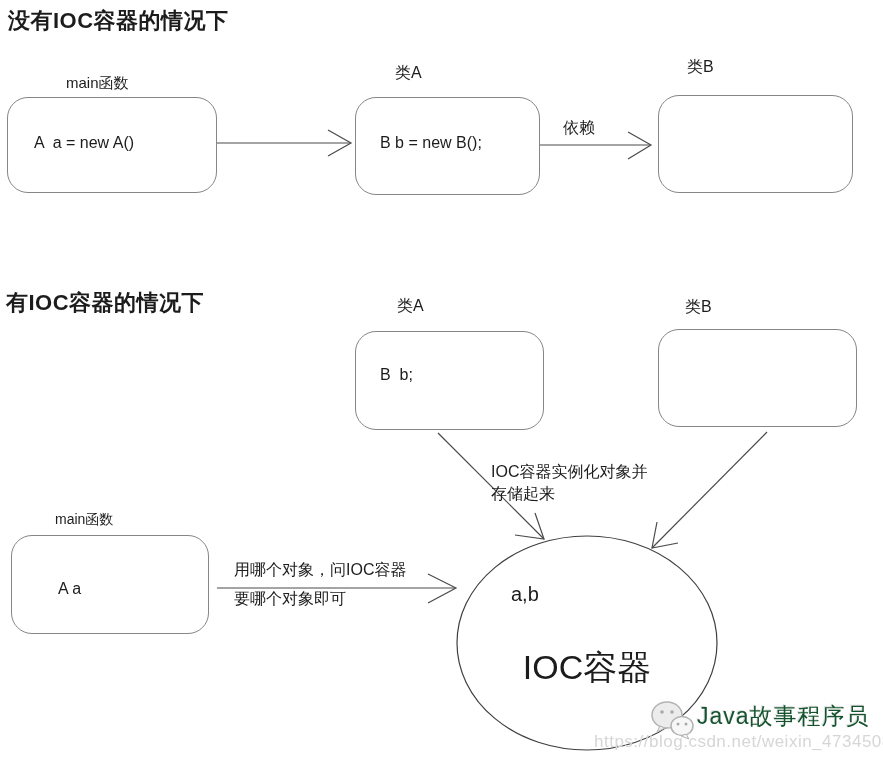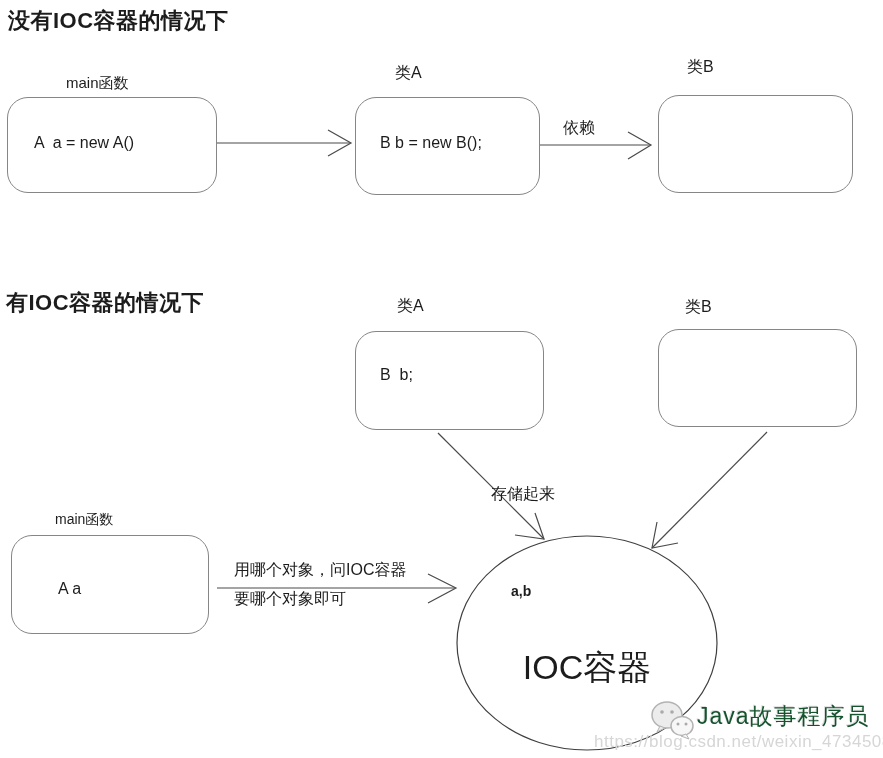--- a/index.html
+++ b/index.html
@@ -46,22 +46,21 @@
     font-size: 16px;
   }
   .box {
     position: absolute;
     border: 1px solid #868686;
     border-radius: 21px;
     background: #ffffff;
     box-sizing: border-box;
   }
   .container-items {
-    font-size: 14px;
-    font-weight: bold;
+    font-size: 20px;
   }
   .container-title {
     font-size: 34px;
     text-align: center;
     margin-top: 20px;
   }
   .watermark-name {
     font-size: 23px;
     color: #14532d;
     text-shadow: 1px 1px 0 #ffffff, -1px -1px 0 #dedede;
@@ -122,20 +121,21 @@
 
   <div class="txt section-title" style="left:6px; top:290px;">有IOC容器的情况下</div>
 
   <div class="txt class-label" style="left:397px; top:297px;">类A</div>
   <div class="box" style="left:355px; top:331px; width:189px; height:99px;"></div>
   <div class="txt code-text" style="left:380px; top:366px;">B  b;</div>
 
   <div class="txt class-label" style="left:685px; top:298px;">类B</div>
   <div class="box" style="left:658px; top:329px; width:199px; height:98px;"></div>
 
+  <div class="txt note-text" style="left:491px; top:463px;">IOC容器实例化对象并</div>
   <div class="txt note-text" style="left:491px; top:485px;">存储起来</div>
 
   <div class="txt small-label" style="left:55px; top:511px; font-size:14px;">main函数</div>
   <div class="box" style="left:11px; top:535px; width:198px; height:99px;"></div>
   <div class="txt code-text" style="left:58px; top:580px;">A a</div>
 
   <div class="txt note-text" style="left:234px; top:561px;text-align:right;">用哪个对象，问IOC容器</div>
   <div class="txt note-text" style="left:234px; top:590px;">要哪个对象即可</div>
 
   <div class="txt container-items" style="left:511px; top:583px;">a,b</div>

